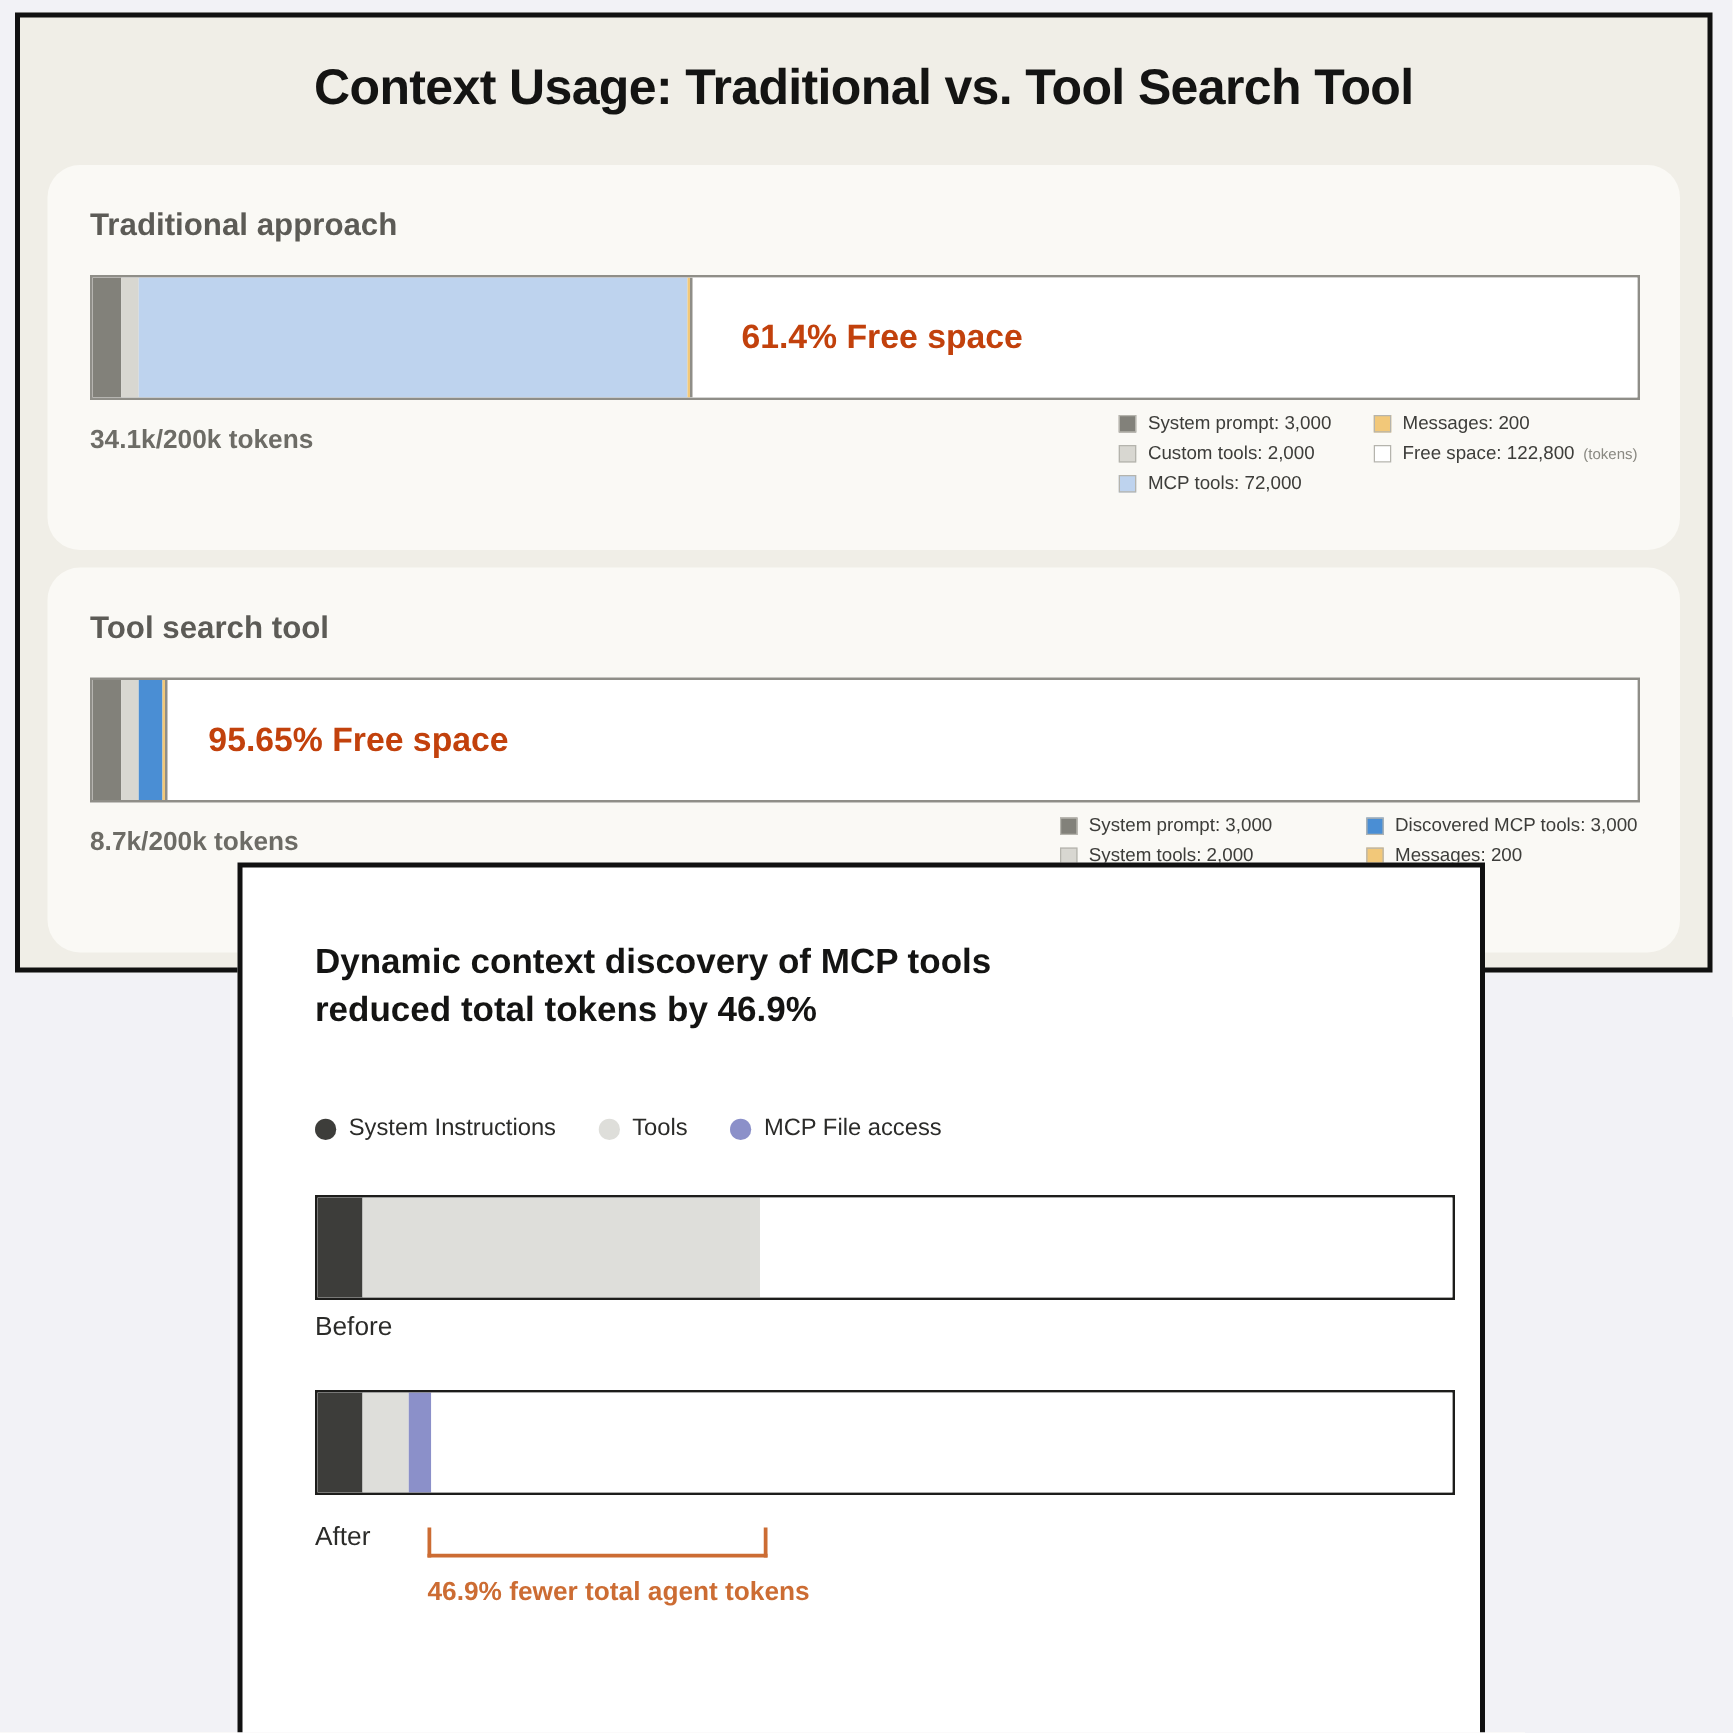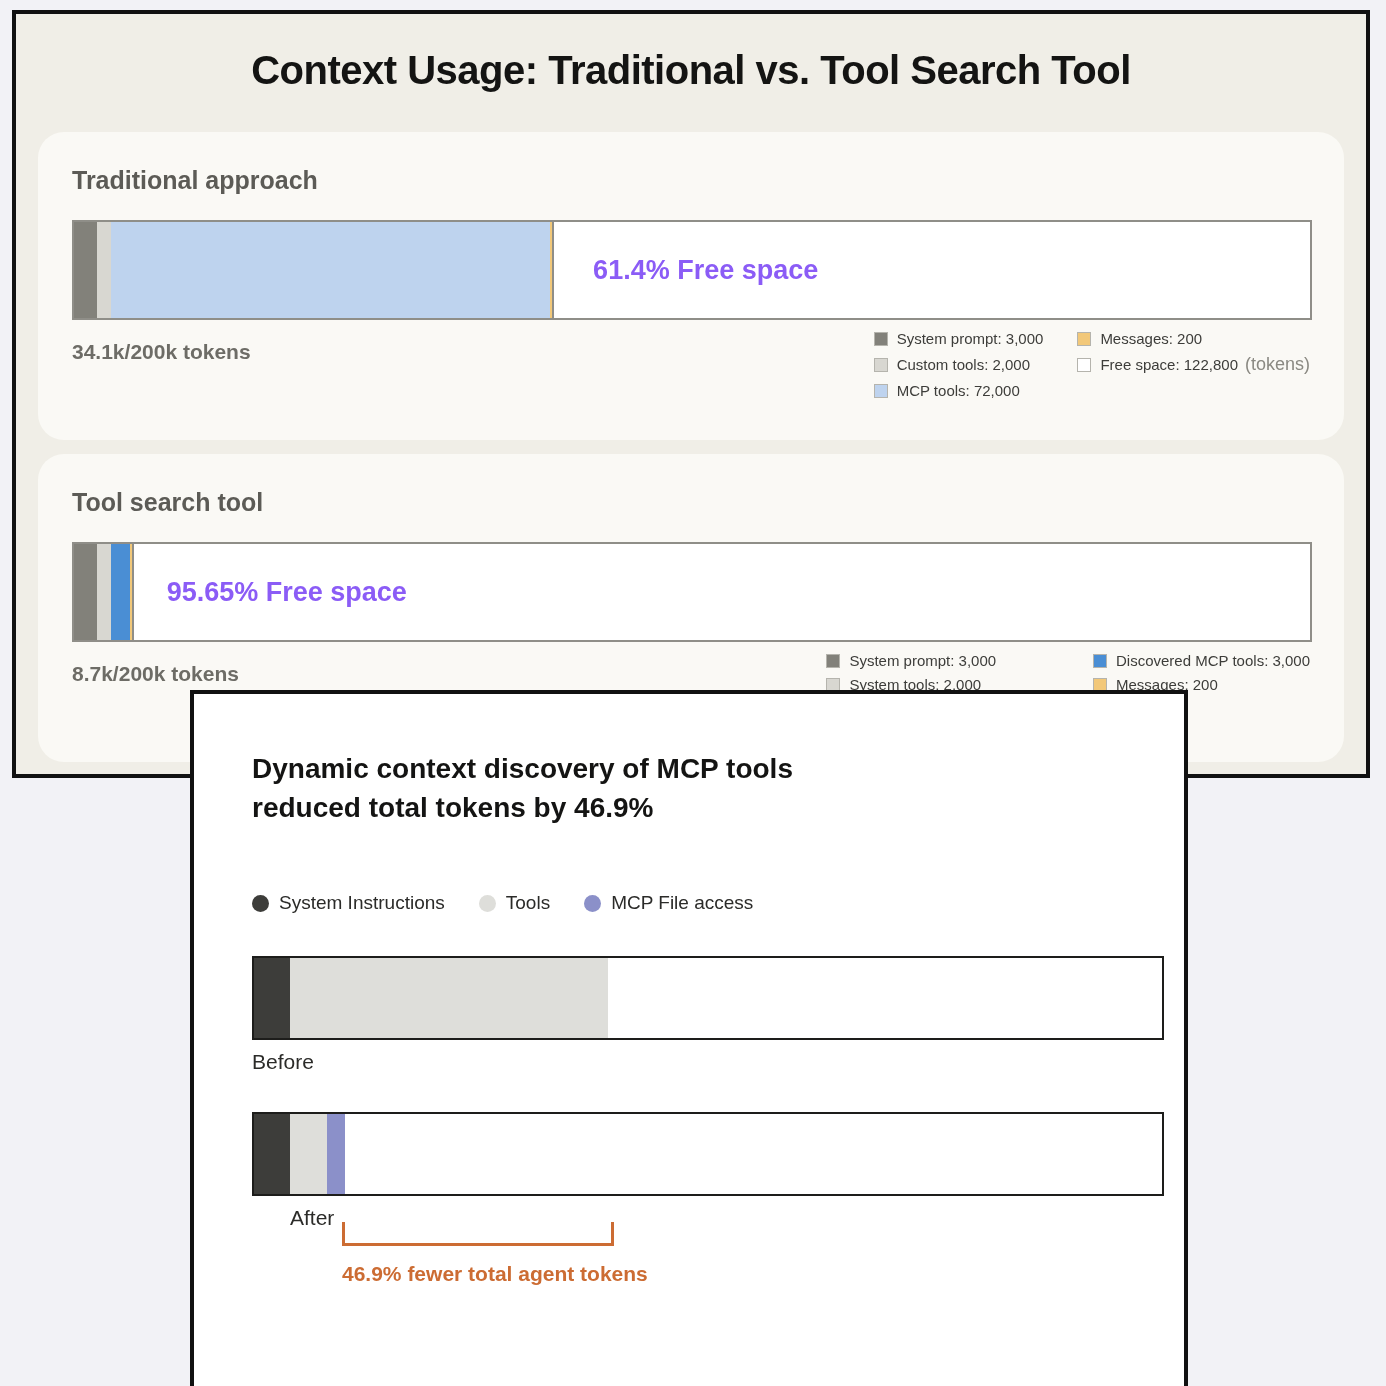--- a/index.html
+++ b/index.html
@@ -61,21 +61,21 @@
     border: 2px solid #8f8e88;
     background: #ffffff;
     display: flex;
     overflow: hidden;
   }
   .seg { height: 100%; }
   .bar-freelabel {
     position: absolute;
     font-size: 27px;
     font-weight: bold;
-    color: #8b5cf6;
+    color: #c2410c;
     top: 50%;
     transform: translateY(-50%);
   }
   .tokens-label {
     position: absolute;
     left: 34px; top: 208px;
     font-size: 21px;
     font-weight: bold;
     color: #6d6c66;
   }
@@ -90,21 +90,21 @@
     font-size: 15px;
     color: #3d3d3a;
   }
   .legend-item { display: flex; align-items: center; white-space: nowrap; text-align: right; }
   .swatch {
     width: 14px; height: 14px;
     margin-right: 9px;
     border: 1px solid #b5b4ad;
     flex: 0 0 auto;
   }
-  .legend-item .unit { color: #8a8982; margin-left: 7px; font-size: 18px; }
+  .legend-item .unit { color: #8a8982; margin-left: 7px; font-size: 12px; }
 
   
   .front-card {
     position: absolute;
     left: 190px; top: 690px;
     width: 998px; height: 708px;
     background: #ffffff;
     border: 4px solid #111111;
   }
   .front-title {
@@ -140,21 +140,21 @@
   #fbar-before { top: 262px; }
   #fbar-after  { top: 418px; }
 
   .fbar-label {
     position: absolute;
     left: 58px;
     font-size: 21px;
     color: #2b2b29;
   }
   #label-before { top: 356px; }
-  #label-after  { top: 512px; margin-left: 38px; }
+  #label-after  { top: 524px; }
 
   .bracket {
     position: absolute;
     left: 148px; top: 528px;
     width: 272px; height: 24px;
     border-left: 3px solid #cc6c33;
     border-right: 3px solid #cc6c33;
     border-bottom: 3px solid #cc6c33;
   }
   .bracket-label {

